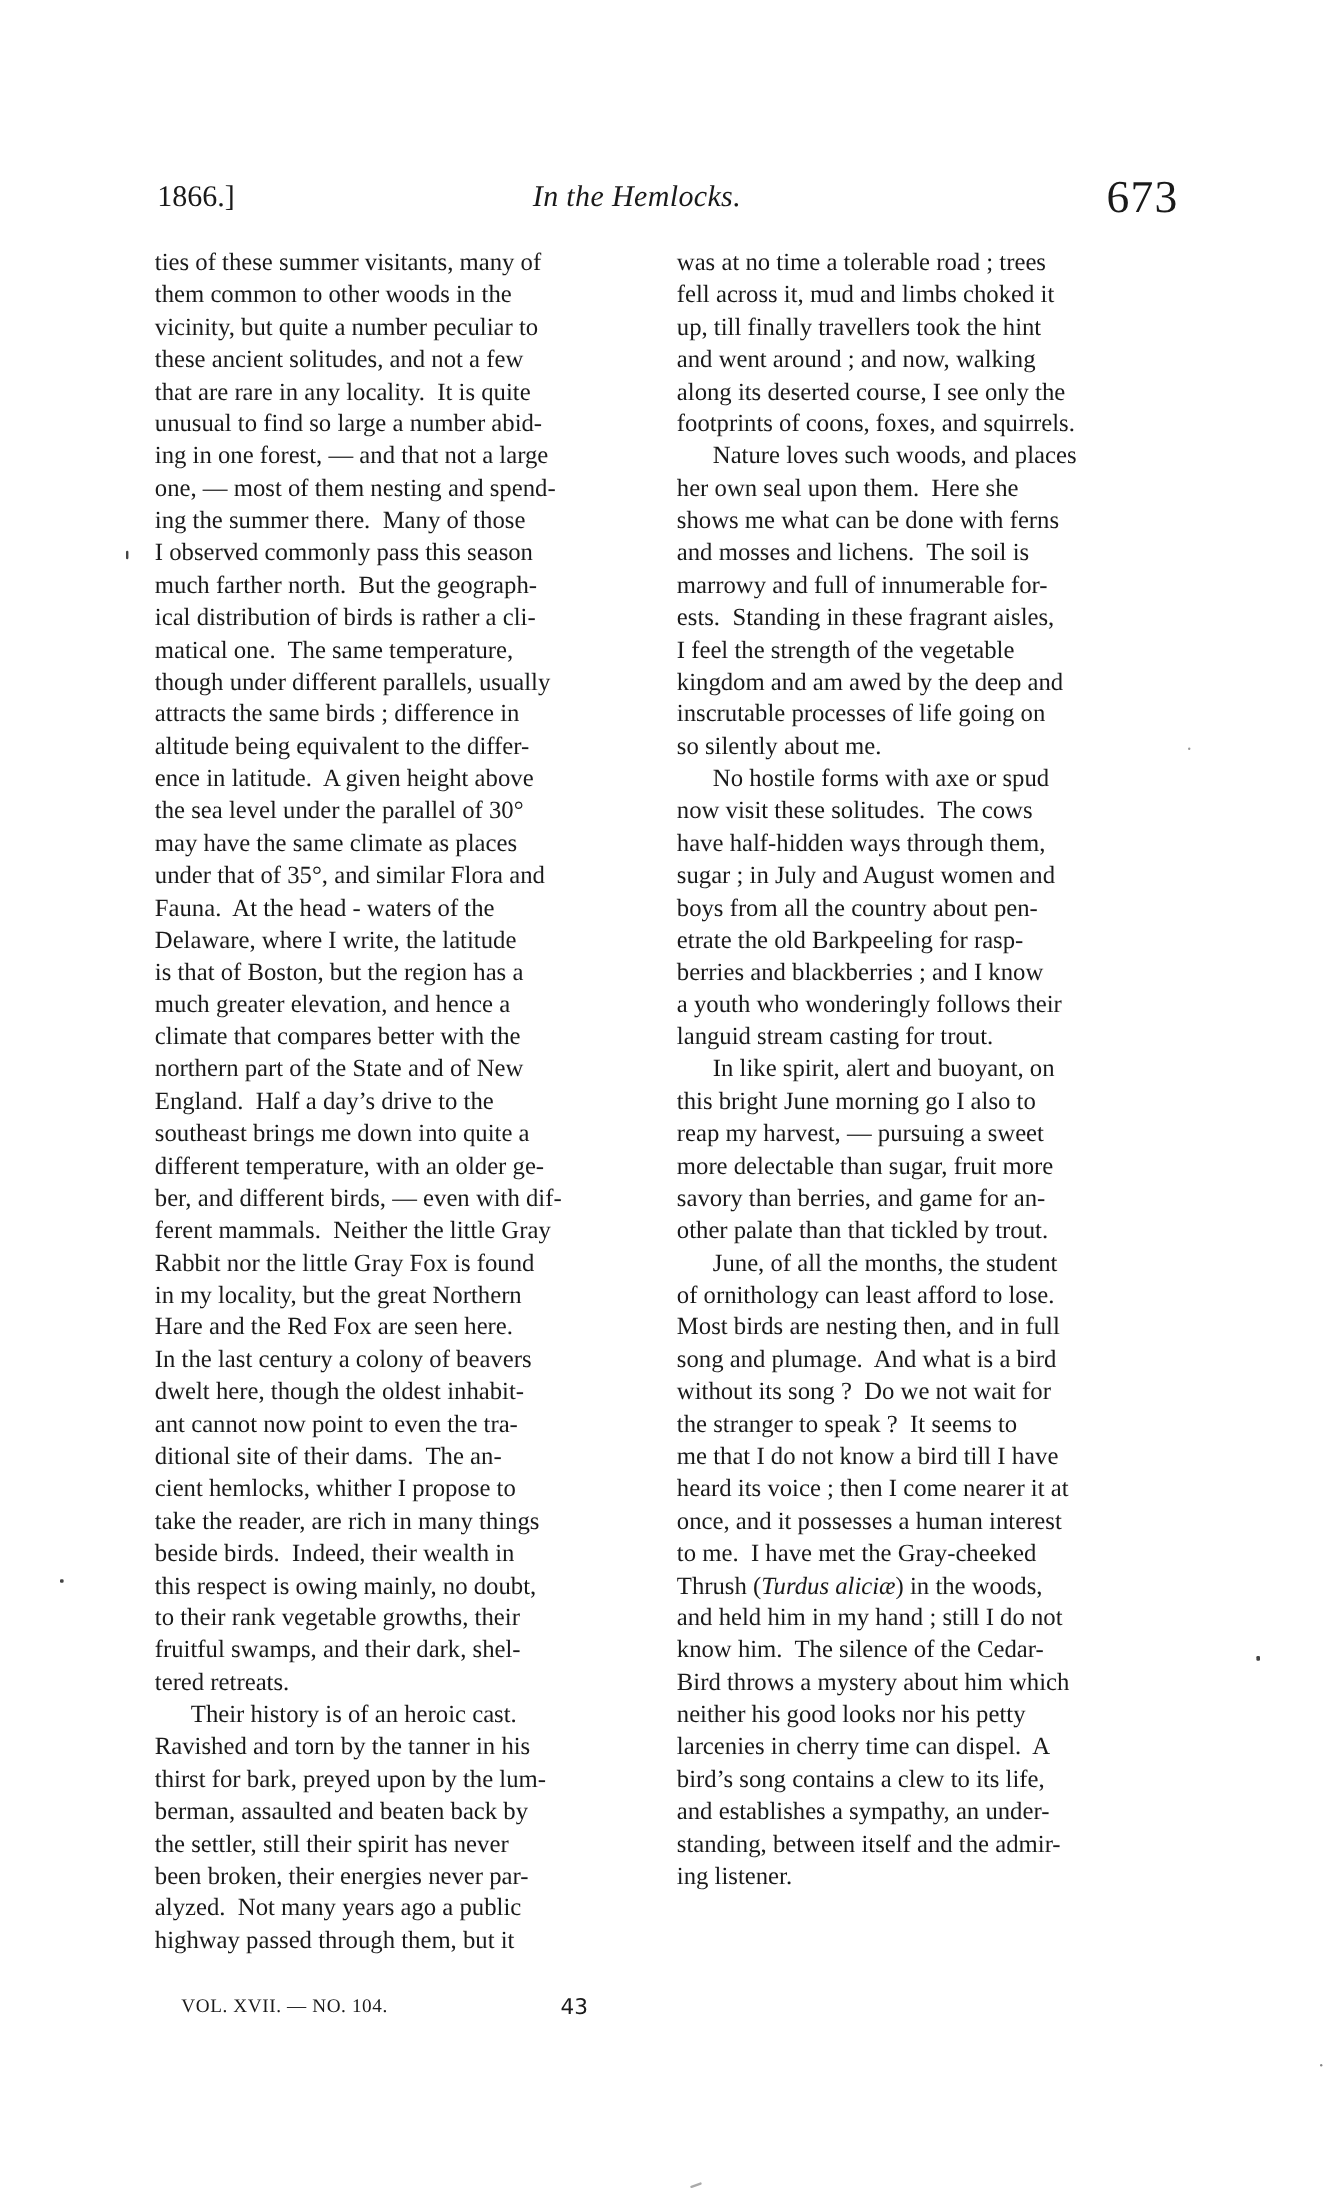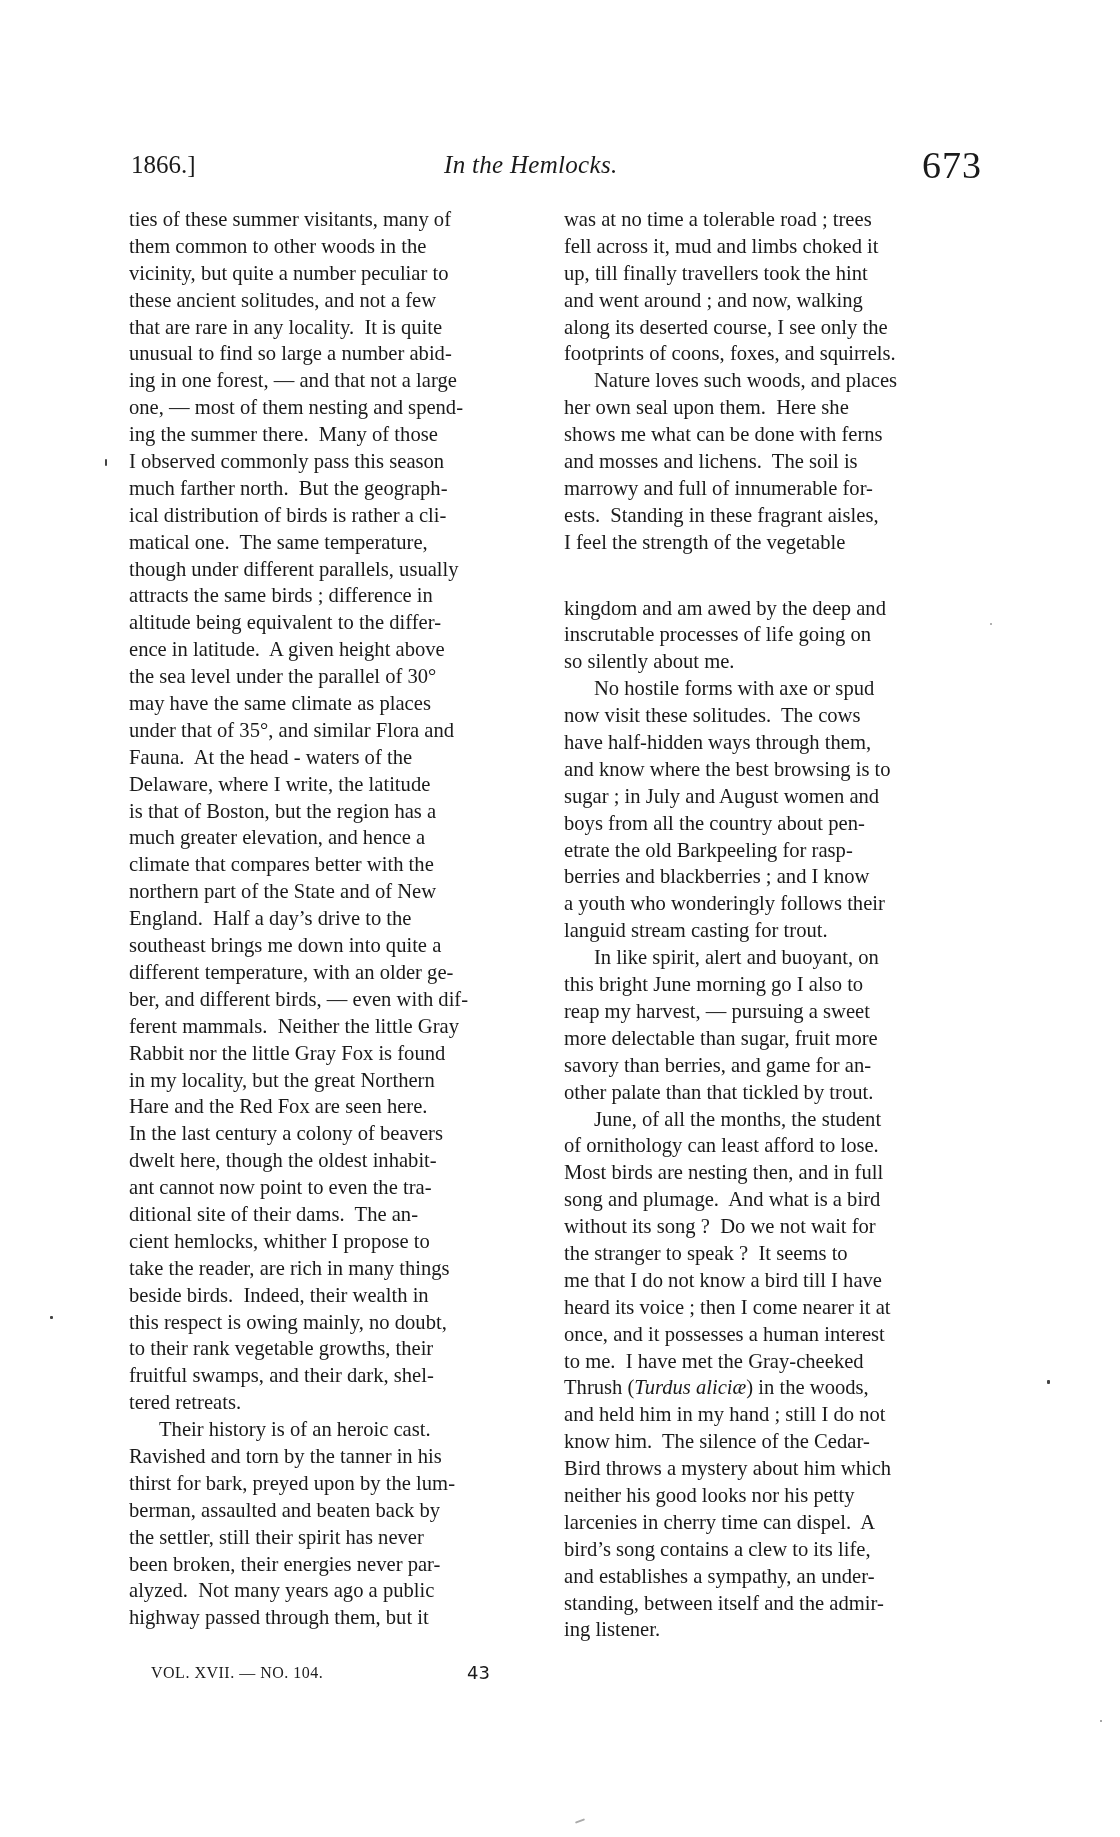--- a/index.html
+++ b/index.html
@@ -94,27 +94,26 @@
       <div class="line" style="white-space: pre; text-align: left; text-align-last: left;">and went around ; and now, walking</div>
       <div class="line" style="white-space: pre; text-align: left; text-align-last: left;">along its deserted course, I see only the</div>
       <div class="line end" style="white-space: pre;">footprints of coons, foxes, and squirrels.</div>
       <div class="line indent" style="white-space: pre; text-align: left; text-align-last: left;">Nature loves such woods, and places</div>
       <div class="line" style="white-space: pre; text-align: left; text-align-last: left;">her own seal upon them.  Here she</div>
       <div class="line" style="white-space: pre; text-align: left; text-align-last: left;">shows me what can be done with ferns</div>
       <div class="line" style="white-space: pre; text-align: left; text-align-last: left;">and mosses and lichens.  The soil is</div>
       <div class="line" style="white-space: pre; text-align: left; text-align-last: left;">marrowy and full of innumerable for-</div>
       <div class="line" style="white-space: pre; text-align: left; text-align-last: left;">ests.  Standing in these fragrant aisles,</div>
       <div class="line" style="white-space: pre; text-align: left; text-align-last: left;">I feel the strength of the vegetable</div>
-      <div class="line" style="white-space: pre; text-align: left; text-align-last: left; margin-top: 39px;">kingdom and am awed by the deep and</div>
+      <div class="line" style="white-space: pre; text-align: left; text-align-last: left;">kingdom and am awed by the deep and</div>
       <div class="line" style="white-space: pre; text-align: left; text-align-last: left;">inscrutable processes of life going on</div>
       <div class="line end" style="white-space: pre;">so silently about me.</div>
       <div class="line indent" style="white-space: pre; text-align: left; text-align-last: left;">No hostile forms with axe or spud</div>
       <div class="line" style="white-space: pre; text-align: left; text-align-last: left;">now visit these solitudes.  The cows</div>
       <div class="line" style="white-space: pre; text-align: left; text-align-last: left;">have half-hidden ways through them,</div>
-      <div class="line" style="white-space: pre; text-align: left; text-align-last: left;">and know where the best browsing is to</div>
       <div class="line" style="white-space: pre; text-align: left; text-align-last: left;">sugar ; in July and August women and</div>
       <div class="line" style="white-space: pre; text-align: left; text-align-last: left;">boys from all the country about pen-</div>
       <div class="line" style="white-space: pre; text-align: left; text-align-last: left;">etrate the old Barkpeeling for rasp-</div>
       <div class="line" style="white-space: pre; text-align: left; text-align-last: left;">berries and blackberries ; and I know</div>
       <div class="line" style="white-space: pre; text-align: left; text-align-last: left;">a youth who wonderingly follows their</div>
       <div class="line end" style="white-space: pre;">languid stream casting for trout.</div>
       <div class="line indent" style="white-space: pre; text-align: left; text-align-last: left;">In like spirit, alert and buoyant, on</div>
       <div class="line" style="white-space: pre; text-align: left; text-align-last: left;">this bright June morning go I also to</div>
       <div class="line" style="white-space: pre; text-align: left; text-align-last: left;">reap my harvest, — pursuing a sweet</div>
       <div class="line" style="white-space: pre; text-align: left; text-align-last: left;">more delectable than sugar, fruit more</div>

